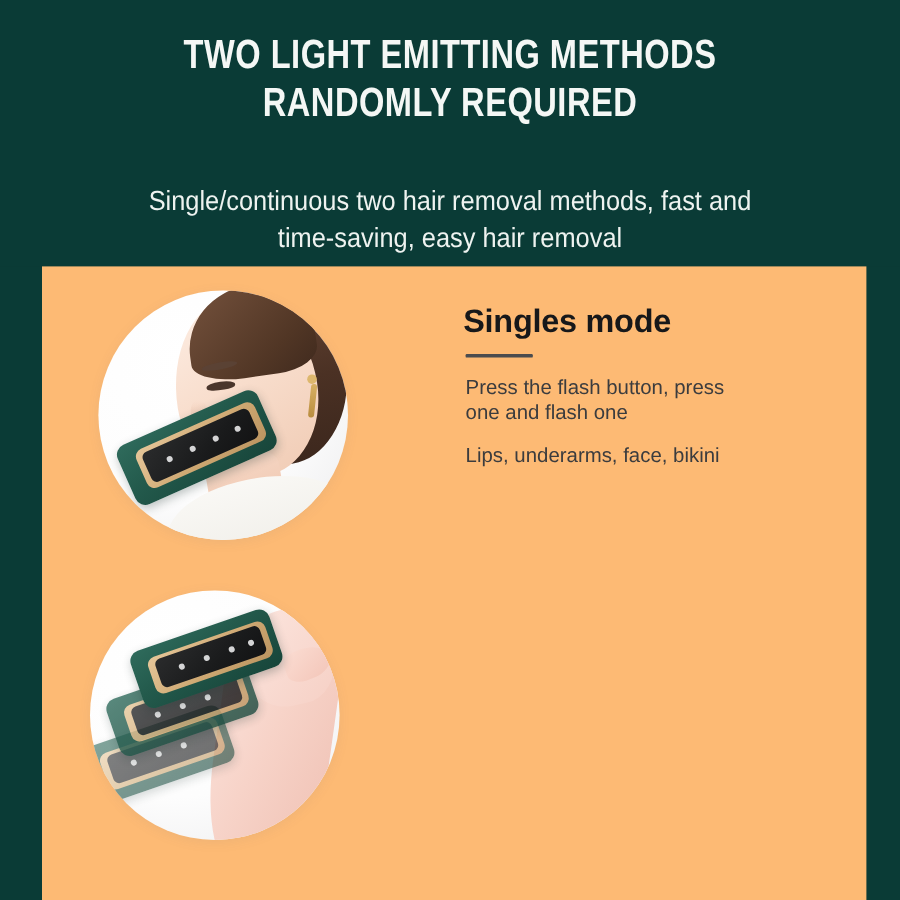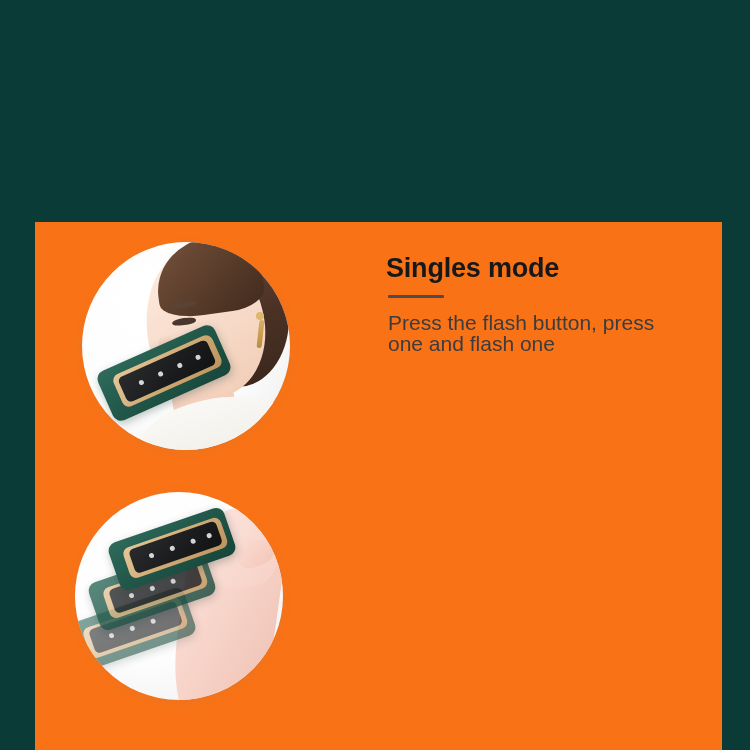--- a/index.html
+++ b/index.html
@@ -54,21 +54,21 @@
     white-space: pre-line;
   }
 
   
   .card {
     position: absolute;
     left: 35px;
     top: 222px;
     width: 687px;
     height: 528px;
-    background: #f97316;
+    background: #fdba74;
   }
 
   
   .row {
     position: absolute;
     left: 0;
     width: 687px;
     height: 250px;
   }
   .row-1 { top: 12px; }
@@ -277,33 +277,39 @@
   }
   .rule {
     width: 56px;
     height: 3px;
     background: #4b4c4e;
     margin: 10px 0 14px 2px;
     border-radius: 1px;
   }
   .body-text {
     color: #3b3c3e;
-    font-size: 21px;
+    font-size: 17px;
     line-height: 21px;
     font-weight: 400;
     white-space: pre-line;
     margin: 0 0 15px 2px;
   }
   .body-text.last { margin-bottom: 0; }
 </style>
 </head>
 <body>
 
 <div class="page">
 
+  <div class="header">
+    <div class="title">TWO LIGHT EMITTING METHODS
+RANDOMLY REQUIRED</div>
+    <div class="subtitle">Single/continuous two hair removal methods, fast and
+time-saving, easy hair removal</div>
+  </div>
 
   <div class="card">
 
     <div class="row row-1">
 
       <div class="photo photo-1">
         <div class="face-wrap">
           <div class="hair-back"></div>
           <div class="face"></div>
           <div class="hair-front"></div>
@@ -326,20 +332,21 @@
             </div>
           </div>
         </div>
       </div>
 
       <div class="text-col text-col-1">
         <div class="mode-title">Singles mode</div>
         <div class="rule"></div>
         <p class="body-text">Press the flash button, press
 one and flash one</p>
+        <p class="body-text last">Lips, underarms, face, bikini</p>
       </div>
     </div>
 
     <div class="row row-2">
 
       <div class="photo photo-2">
         <div class="leg"></div>
         <div class="foot"></div>
         <div class="toes"></div>
 

